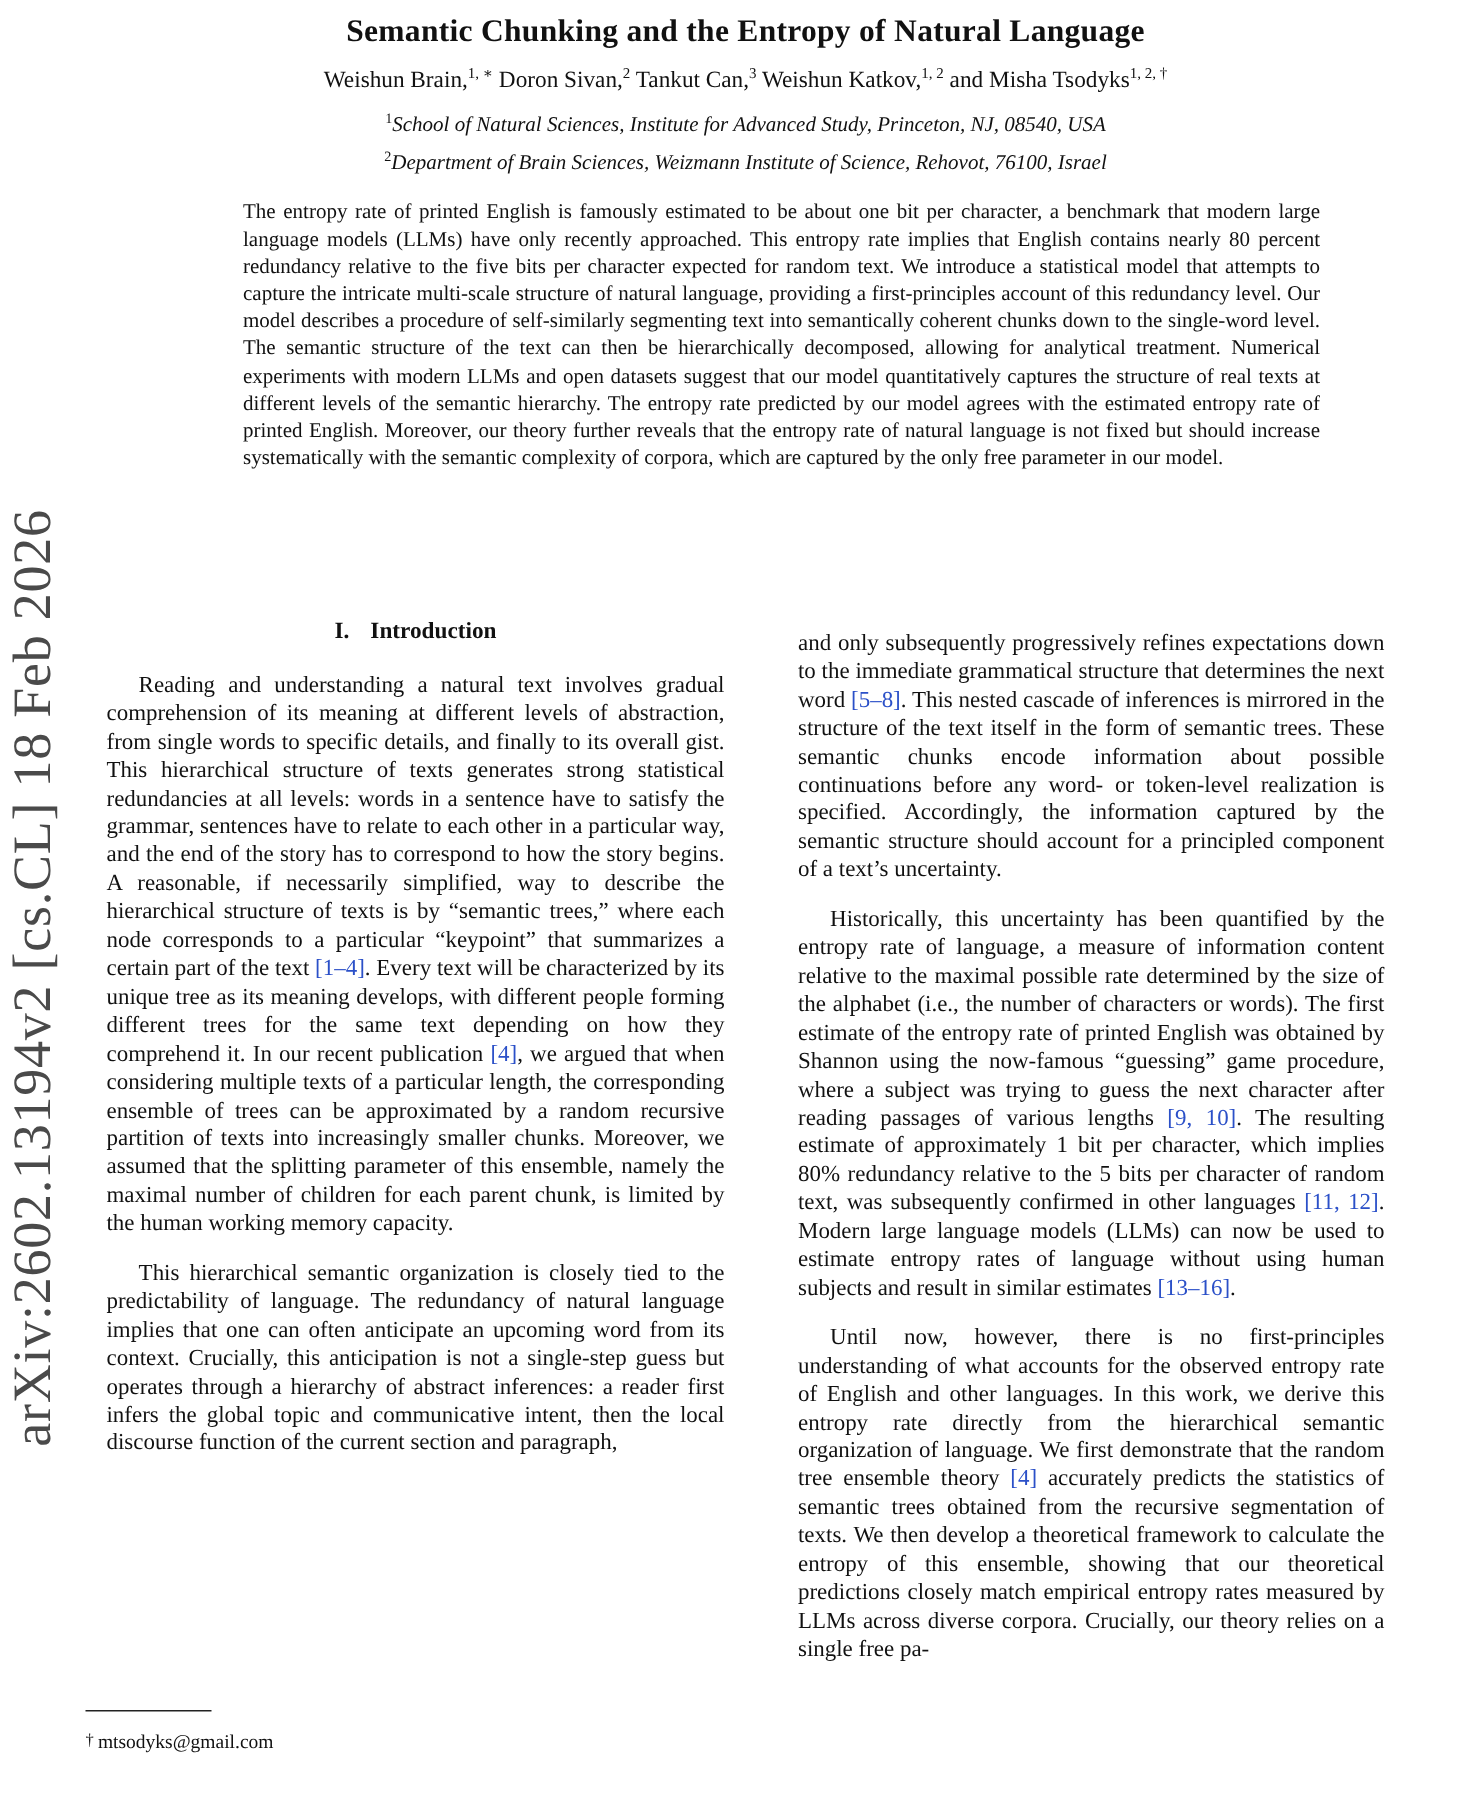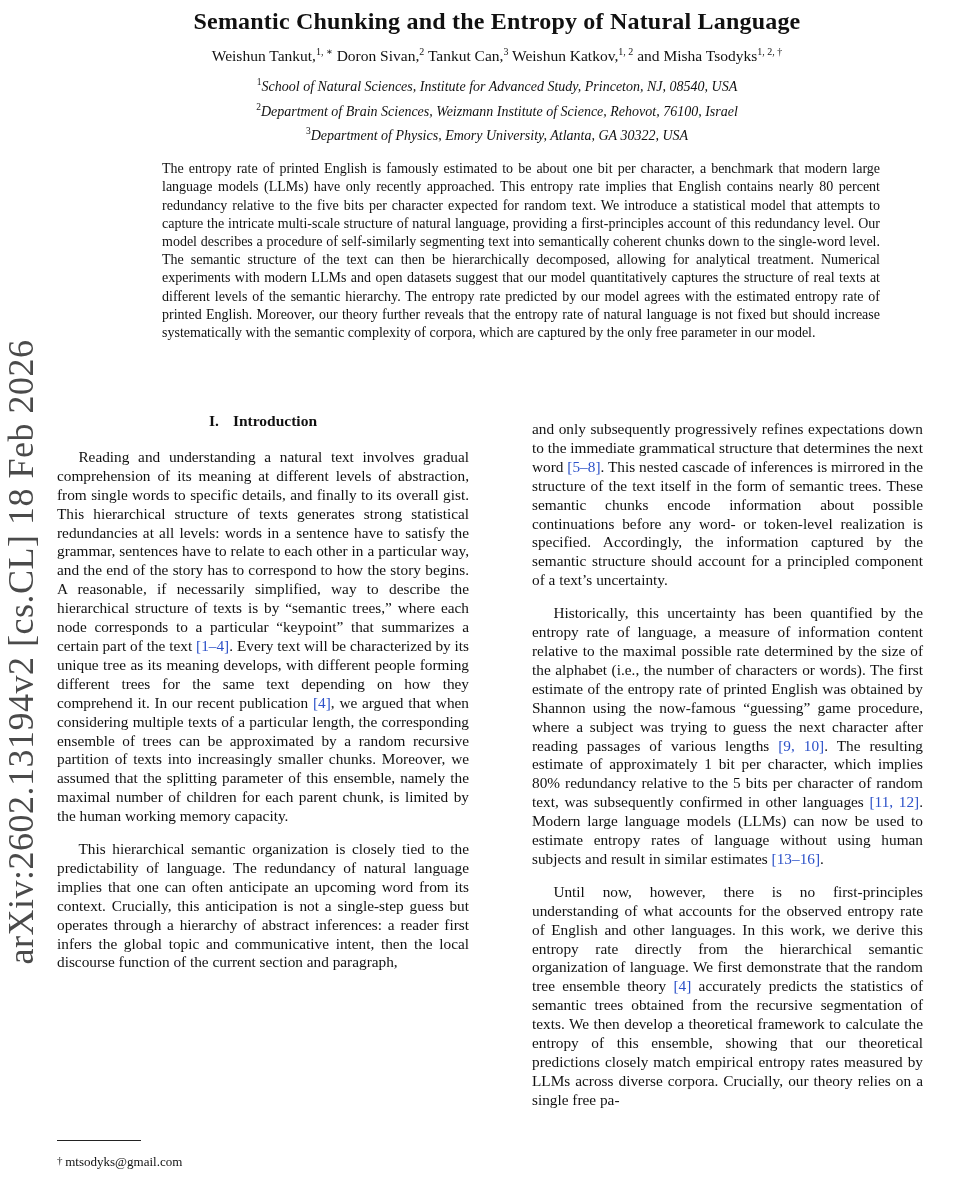--- a/index.html
+++ b/index.html
@@ -33,21 +33,21 @@
   }
   
   .header{
     position:absolute;
     left:57px;top:0;
     width:880px;
     text-align:center;
   }
   .title{
     margin:8px 0 0 0;
-    font-size:24px;
+    font-size:21px;
     font-weight:bold;
     letter-spacing:0.2px;
   }
   .authors{
     margin:11px 0 0 0;
     font-size:15.5px;
   }
   .authors sup{font-size:10px;}
   .affils{
     margin:7px 0 0 0;
@@ -69,21 +69,21 @@
   .col{
     position:absolute;
     top:406px;
     text-align:justify;
     text-justify:inter-word;
     font-size:15.3px;
     line-height:18.9px;
     hyphens:auto;
     overflow:hidden;
   }
-  .col-left{left:43px;width:440px;height:700px;}
+  .col-left{left:57px;width:440px;height:700px;}
   .col-right{left:518px;width:419px;height:794px;}
   .col p{margin:14px;text-indent:1.4em;}
   .col p.noindent{text-indent:0;}
   .section-heading{
     text-align:center;
     font-weight:bold;
     font-size:15.5px;
     margin:6px 0 17px 0;
   }
   .section-heading .sec-num{margin-right:14px;}
@@ -106,26 +106,25 @@
 </head>
 <body>
 
 <div class="page">
 
   <div class="arxiv-stamp">arXiv:2602.13194v2  [cs.CL]  18 Feb 2026</div>
 
   <div class="header">
     <h1 class="title">Semantic Chunking and the Entropy of Natural Language</h1>
 
-    <div class="authors"><span>Weishun Tankut,</span><sup>1, ∗</sup><span> Doron Sivan,</span><sup>2</sup><span> Tankut Can,</span><sup>3</sup><span> Weishun Katkov,</span><sup>1, 2</sup><span> and Misha Tsodyks</span><sup>1, 2, †</sup></div>
+    <div class="authors"><span>Weishun Brain,</span><sup>1, ∗</sup><span> Doron Sivan,</span><sup>2</sup><span> Tankut Can,</span><sup>3</sup><span> Weishun Katkov,</span><sup>1, 2</sup><span> and Misha Tsodyks</span><sup>1, 2, †</sup></div>
 
     <div class="affils">
         <div><sup>1</sup><span>School of Natural Sciences, Institute for Advanced Study, Princeton, NJ, 08540, USA</span></div>
         <div><sup>2</sup><span>Department of Brain Sciences, Weizmann Institute of Science, Rehovot, 76100, Israel</span></div>
-        <div><sup>3</sup><span>Department of Physics, Emory University, Atlanta, GA 30322, USA</span></div>
       </div>
 
     <div class="abstract">The entropy rate of printed English is famously estimated to be about one bit per character, a benchmark that modern large language models (LLMs) have only recently approached. This entropy rate implies that English contains nearly 80 percent redundancy relative to the five bits per character expected for random text. We introduce a statistical model that attempts to capture the intricate multi-scale structure of natural language, providing a first-principles account of this redundancy level. Our model describes a procedure of self-similarly segmenting text into semantically coherent chunks down to the single-word level. The semantic structure of the text can then be hierarchically decomposed, allowing for analytical treatment. Numerical experiments with modern LLMs and open datasets suggest that our model quantitatively captures the structure of real texts at different levels of the semantic hierarchy. The entropy rate predicted by our model agrees with the estimated entropy rate of printed English. Moreover, our theory further reveals that the entropy rate of natural language is not fixed but should increase systematically with the semantic complexity of corpora, which are captured by the only free parameter in our model.</div>
   </div>
 
   <div class="col col-left">
     <div class="section-heading">
       <span class="sec-num">I.</span><span>Introduction</span>
     </div>
     <div>

